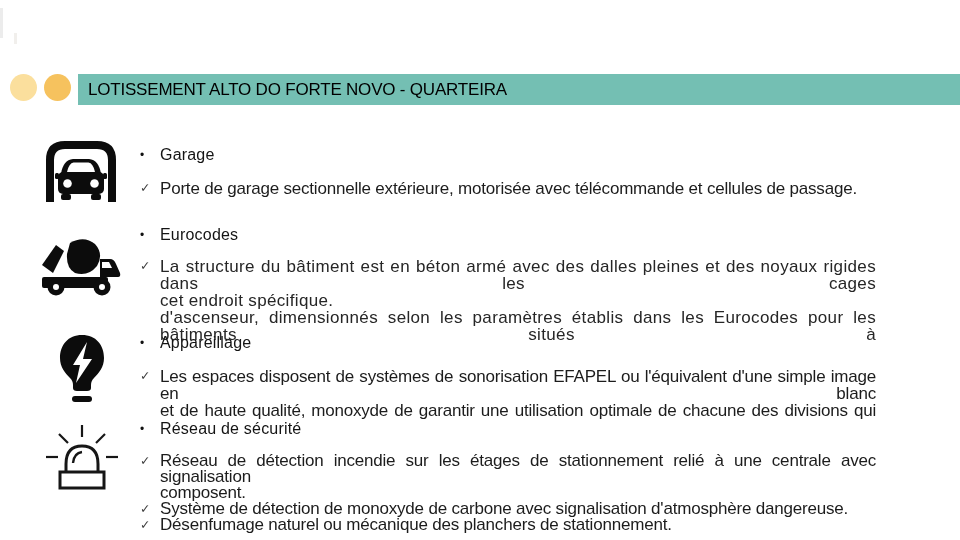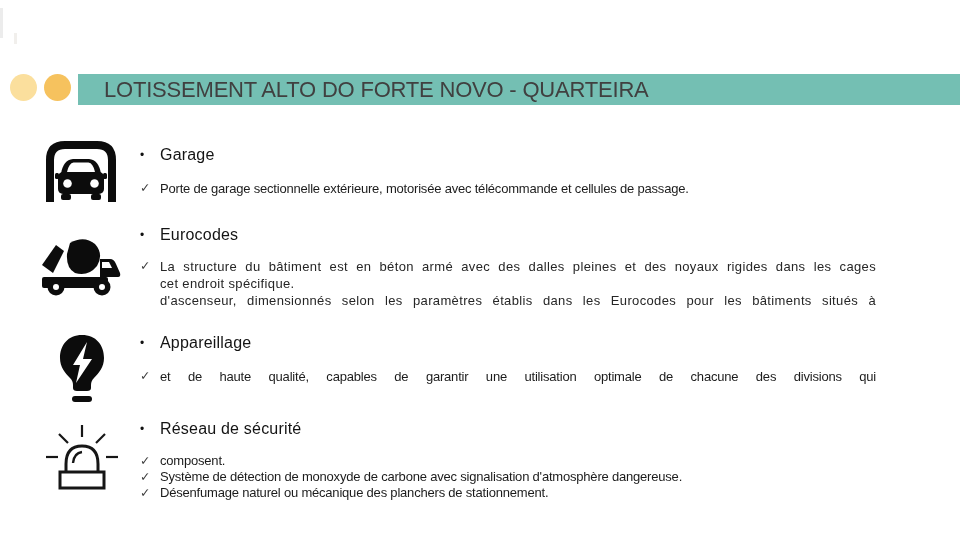--- a/index.html
+++ b/index.html
@@ -7,34 +7,34 @@
          font-family:"Liberation Sans",sans-serif;color:#1a1a1a;}
   
   .mark-a{position:absolute;left:0;top:8px;width:3px;height:30px;background:#ececec;}
   .mark-b{position:absolute;left:14px;top:33px;width:3px;height:11px;background:#f1efec;}
   
   .circle{position:absolute;width:27px;height:27px;border-radius:50%;top:74px;}
   .circle.c1{left:10px;background:#fbdf9d;}
   .circle.c2{left:44px;background:#f6c25e;}
   .titlebar{position:absolute;left:78px;top:74px;width:882px;height:31px;background:#74bfb3;
             display:flex;align-items:center;}
-  .titlebar .t{padding-left:26px;font-size:22px;letter-spacing:-0.2px;color:#404040;white-space:nowrap;}
+  .titlebar .t{padding-left:10px;font-size:17px;letter-spacing:-0.2px;color:#000000;white-space:nowrap;}
   
   .icon{position:absolute;}
   .icon svg{display:block;}
   
   .sec-title{position:absolute;left:140px;display:flex;align-items:flex-start;
              font-size:16px;line-height:20px;color:#141414;letter-spacing:0.2px;}
   .sec-title .b{width:20px;font-size:12px;line-height:20px;color:#111;}
   
   .body{position:absolute;left:140px;width:736px;}
   .item{display:flex;align-items:flex-start;}
   .check{flex:0 0 20px;width:20px;font-size:12.5px;color:#3c3c3c;line-height:17px;}
   .lines{width:716px;}
-  .ln{font-size:13px;line-height:17px;color:#1c1c1c;white-space:normal;}
+  .ln{font-size:17px;line-height:17px;color:#1c1c1c;white-space:normal;}
   .narrow .ln{letter-spacing:-0.2px;}
   .wide .ln{letter-spacing:0.35px;color:#262626;}
   .lh16 .ln,.lh16 .check{line-height:16px;}
   .ln.st{text-align:justify;text-align-last:justify;}
 </style>
 </head>
 <body>
 
 <div class="stage">
 
@@ -126,33 +126,35 @@
   </div>
 
   <div class="sec-title" style="top:333px;">
     <span class="b">•</span>
     <span>Appareillage</span>
   </div>
   <div class="body narrow" style="top:368px;">
     <div class="item">
       <span class="check">✓</span>
       <div class="lines">
-        <div class="ln st">et de haute qualité, capables de garantir une utilisation optimale de chacune des divisions qui</div>
+        <div class="ln st">Les espaces disposent de systèmes de sonorisation EFAPEL ou l'équivalent d'une simple image en blanc</div>
+        <div class="ln st">et de haute qualité, monoxyde de garantir une utilisation optimale de chacune des divisions qui</div>
       </div>
     </div>
   </div>
 
   <div class="sec-title" style="top:419px;">
     <span class="b">•</span>
     <span>Réseau de sécurité</span>
   </div>
   <div class="body narrow lh16" style="top:453px;">
     <div class="item">
       <span class="check">✓</span>
       <div class="lines">
+        <div class="ln st">Réseau de détection incendie sur les étages de stationnement relié à une centrale avec signalisation</div>
         <div class="ln">composent.</div>
       </div>
     </div>
     <div class="item">
       <span class="check">✓</span>
       <div class="lines">
         <div class="ln">Système de détection de monoxyde de carbone avec signalisation d'atmosphère dangereuse.</div>
       </div>
     </div>
     <div class="item">

